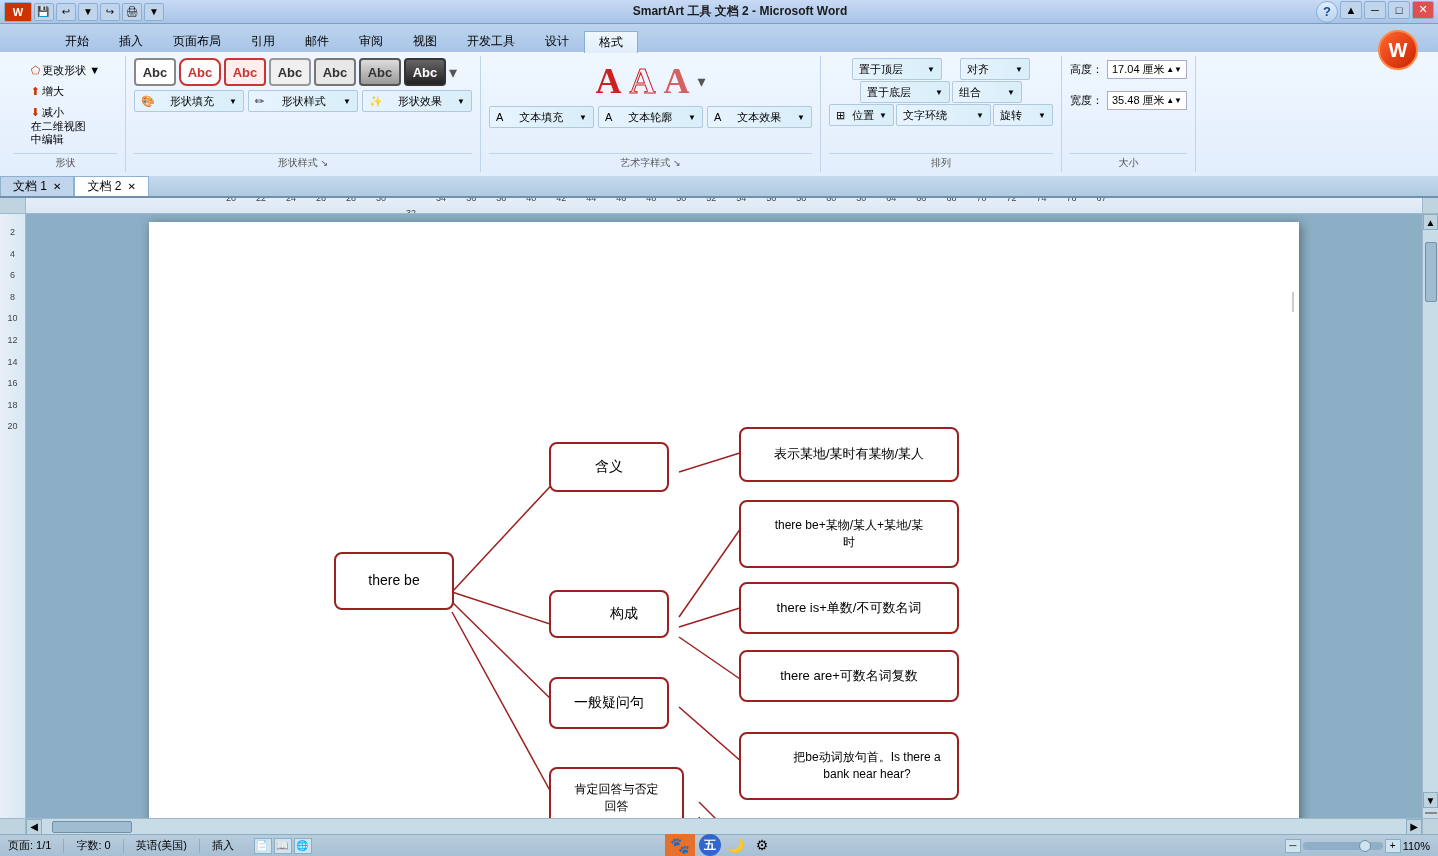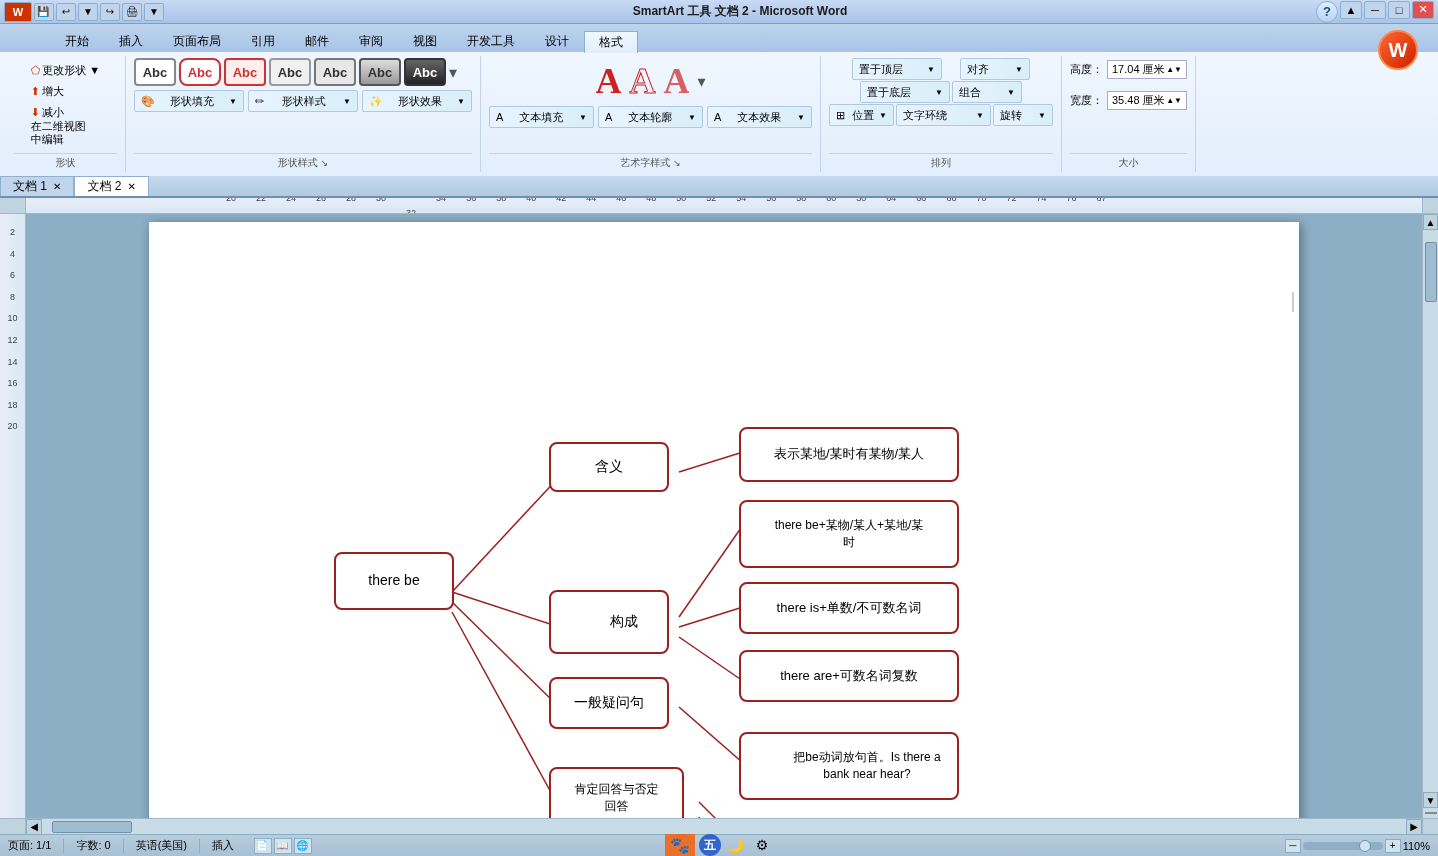--- a/index.html
+++ b/index.html
@@ -362,21 +362,21 @@
 
                 <line x1="520" y1="475" x2="600" y2="545" stroke="#9b2020" stroke-width="1.5"></line>
 
                 <line x1="540" y1="570" x2="600" y2="630" stroke="#9b2020" stroke-width="1.5"></line>
                 <line x1="540" y1="585" x2="600" y2="710" stroke="#9b2020" stroke-width="1.5"></line>
               </svg>
 
               <div class="node node-center" style="left:175px; top:320px; width:120px; height:58px; font-size:14px;">there be</div>
 
               <div class="node" style="left:390px; top:210px; width:120px; height:50px;">含义</div>
-              <div class="node" style="left:390px; top:358px; width:120px; height:64px;padding-left:36px;">构成</div>
+              <div class="node" style="left:390px; top:358px; width:120px; height:48px;padding-left:36px;">构成</div>
               <div class="node" style="left:390px; top:445px; width:120px; height:52px;">一般疑问句</div>
               <div class="node" style="left:390px; top:535px; width:135px; height:62px; font-size:12px;">肯定回答与否定<br>回答</div>
 
               <div class="node" style="left:580px; top:195px; width:220px; height:55px; font-size:13px;">表示某地/某时有某物/某人</div>
               <div class="node" style="left:580px; top:268px; width:220px; height:68px; font-size:12px; text-align:center;">there be+某物/某人+某地/某<br>时</div>
               <div class="node" style="left:580px; top:350px; width:220px; height:52px; font-size:13px;">there is+单数/不可数名词</div>
               <div class="node" style="left:580px; top:418px; width:220px; height:52px; font-size:13px;">there are+可数名词复数</div>
               <div class="node" style="left:580px; top:500px; width:220px; height:68px; font-size:12px; text-align:center;padding-left:42px;">把be动词放句首。Is there a<br>bank near hear?</div>
               <div class="node" style="left:580px; top:590px; width:220px; height:50px; font-size:12px;">肯定回答Yes,there is/are.</div>
 

